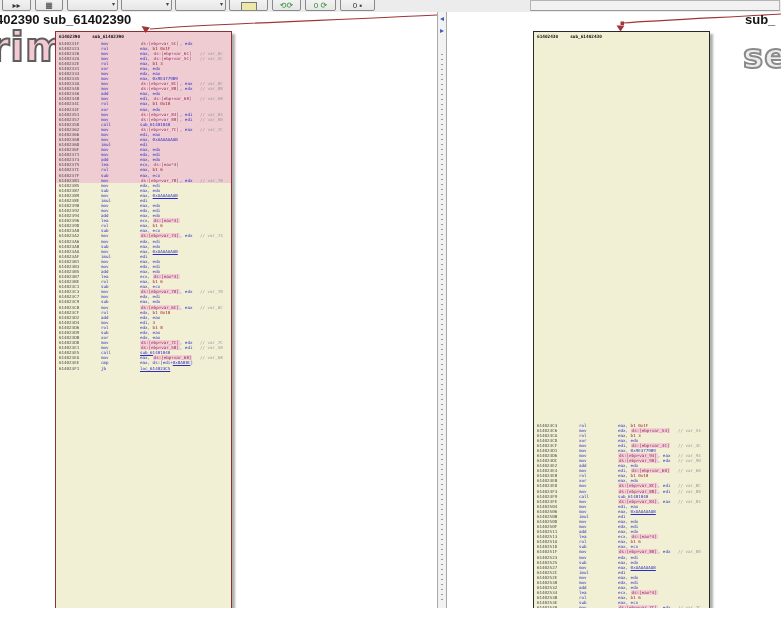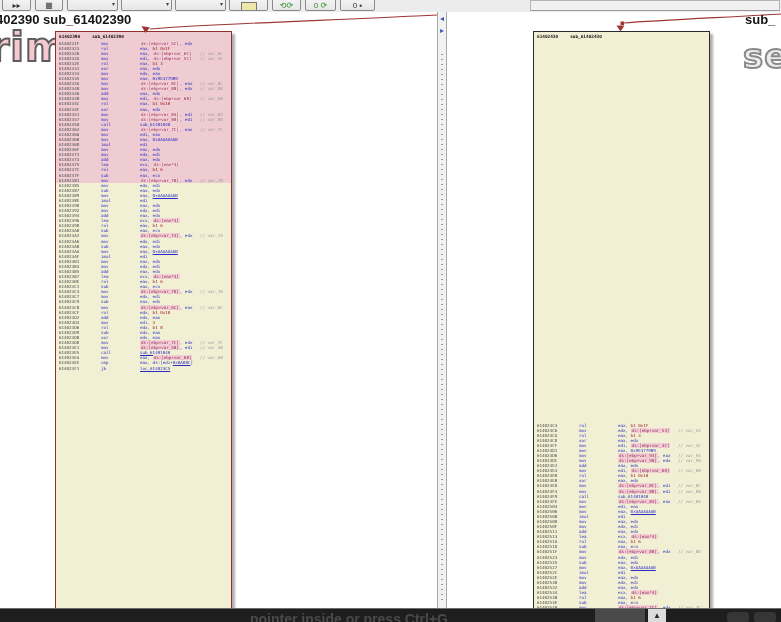--- a/index.html
+++ b/index.html
@@ -692,21 +692,14 @@
           <div class="row">
             <span class="a">61402540</span>
             <span class="m">mov</span>
             <span class="o"><span class="sm">ds:[ebp+var_7C]</span><span class="sb">, edx</span></span>
             <span class="c">// var_7C</span>
           </div>
         </div>
     </div>
   </div>
 
-  <div class="bbar">
-    <span class="bbar-msg">pointer inside or press Ctrl+G</span>
-    <span class="bbar-box"></span>
-    <span class="bbar-up">▲</span>
-    <span class="bbar-ic1"></span>
-    <span class="bbar-ic2"></span>
-  </div>
 
 </div>
 
 </body></html>

